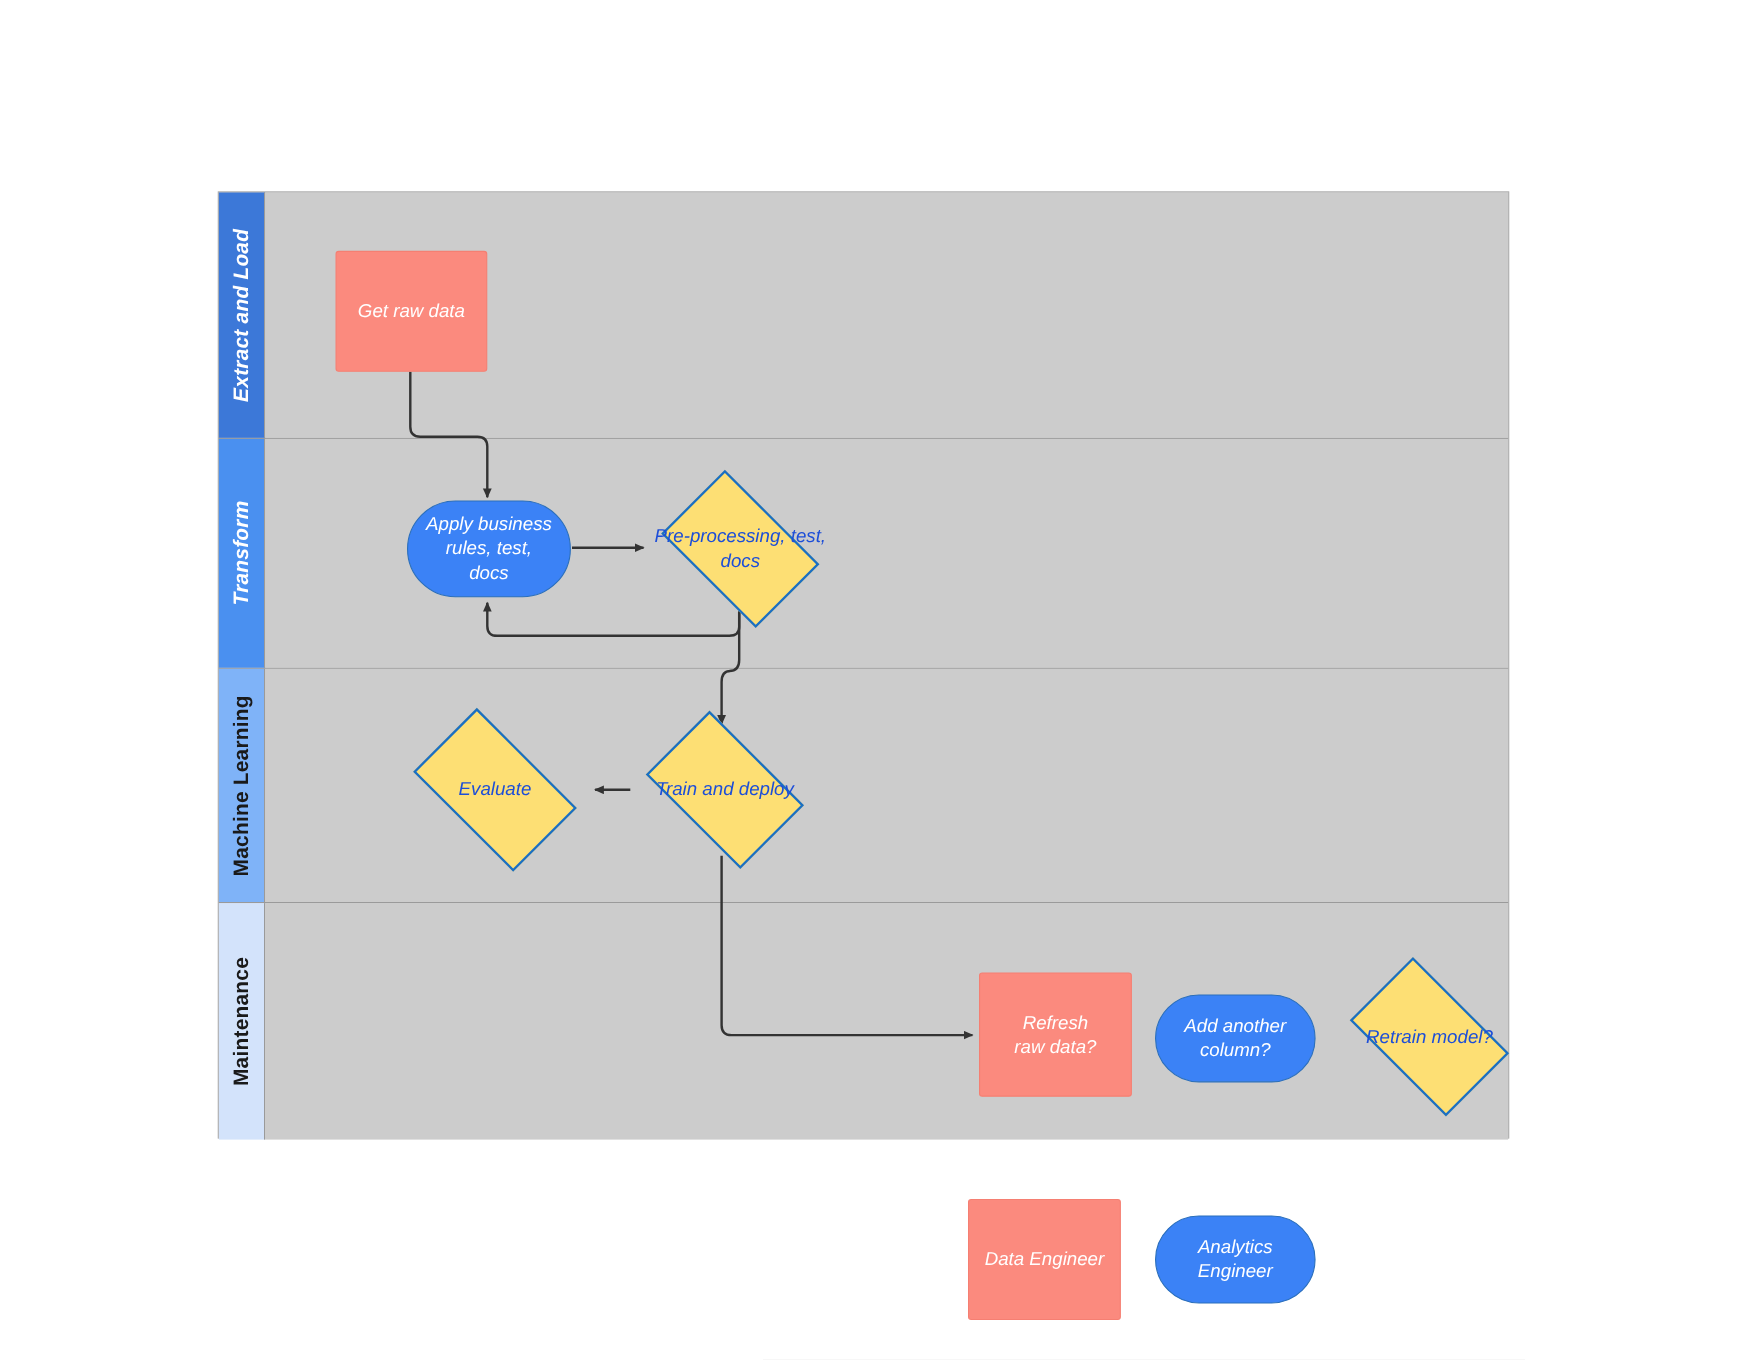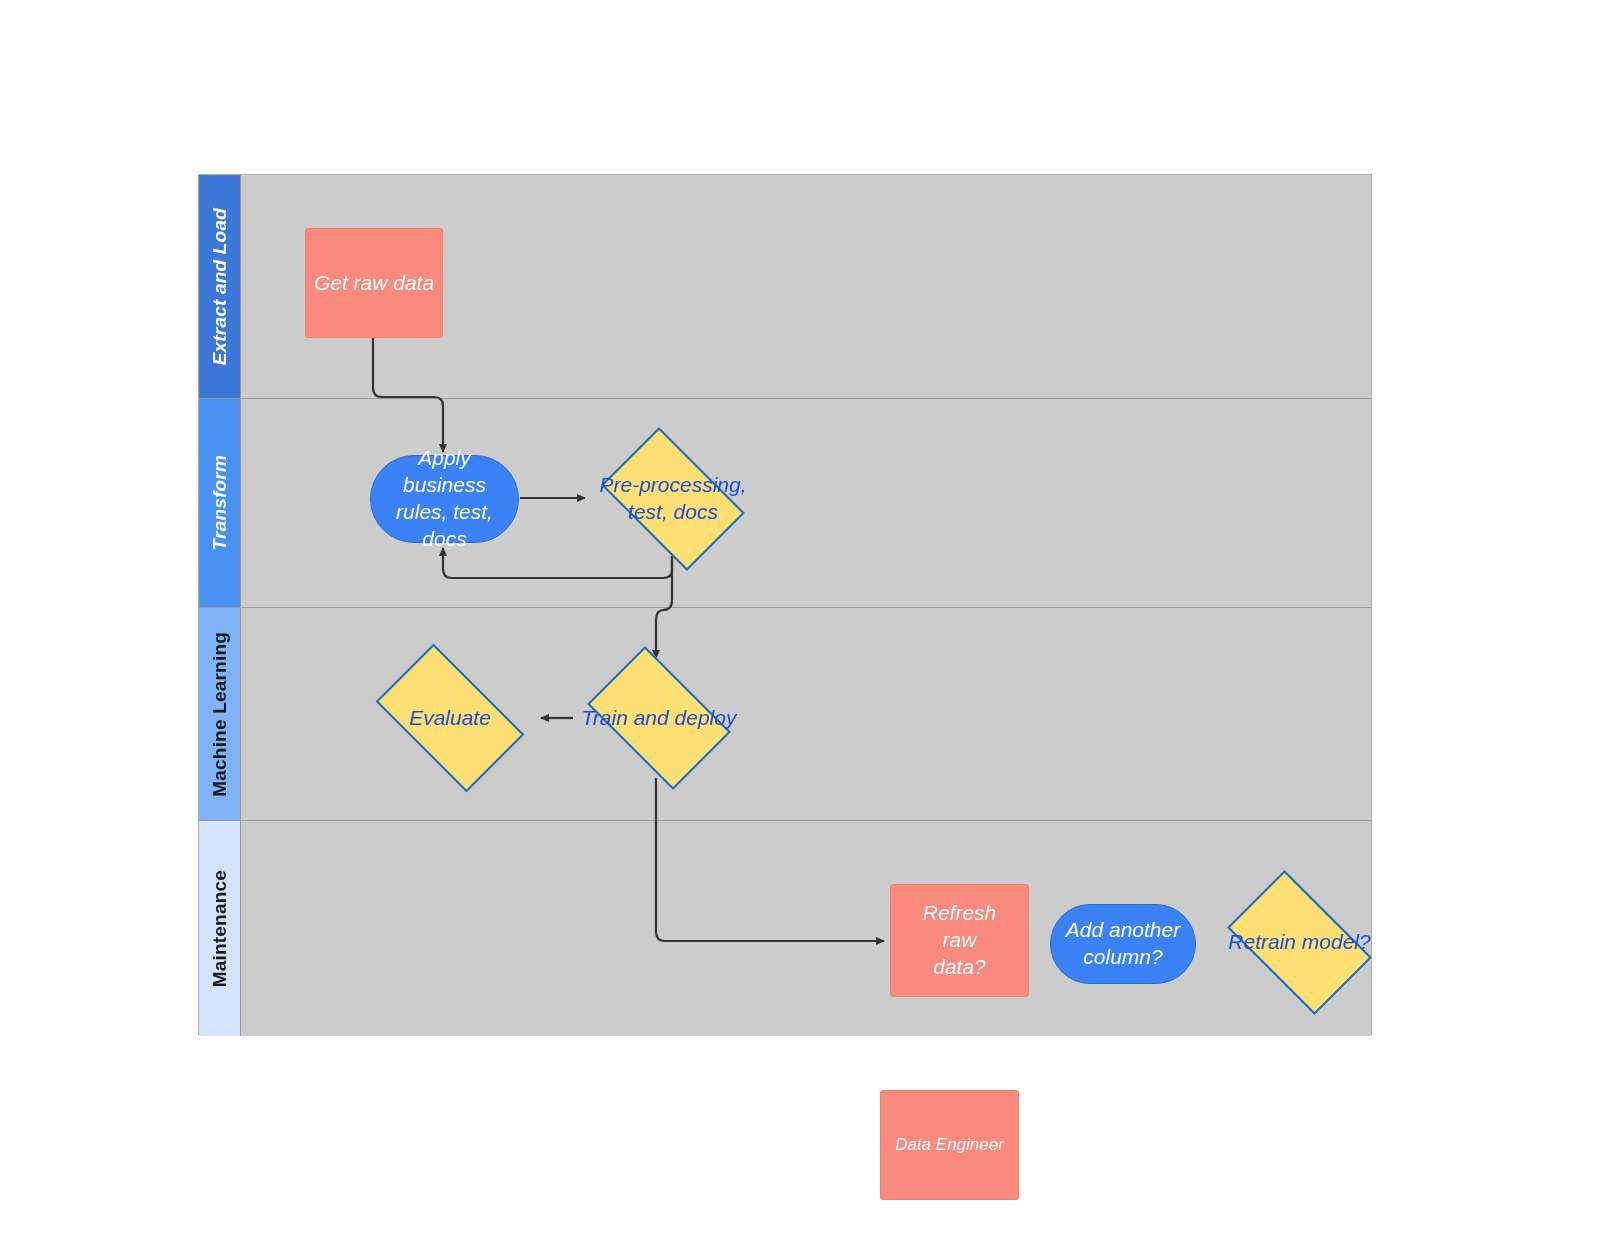--- a/index.html
+++ b/index.html
@@ -69,21 +69,21 @@
   }
 
   
   .node {
     position: absolute;
     display: flex;
     align-items: center;
     justify-content: center;
     text-align: center;
     font-style: italic;
-    font-size: 21px;
+    font-size: 17px;
     line-height: 1.28;
     box-sizing: border-box;
     z-index: 5;
   }
 
   .shape-rect {
     background: #fb8a7e;
     border: 1px solid #f57f72;
     border-radius: 3px;
     color: #ffffff;
@@ -227,14 +227,17 @@
   <div class="dia-bg"></div>
   <span class="dia-label">Retrain model?</span>
 </div>
 
 <div id="legend">
 
   <div class="node shape-rect" style="left:0px; top:0px; width:139px; height:110px;">
     <span>Data Engineer</span>
   </div>
 
+  <div class="node shape-stadium" style="left:170px; top:15px; width:146px; height:80px; padding:0 14px;">
+    <span>Analytics Engineer</span>
+  </div>
 
 </div>
 
 </body></html>

